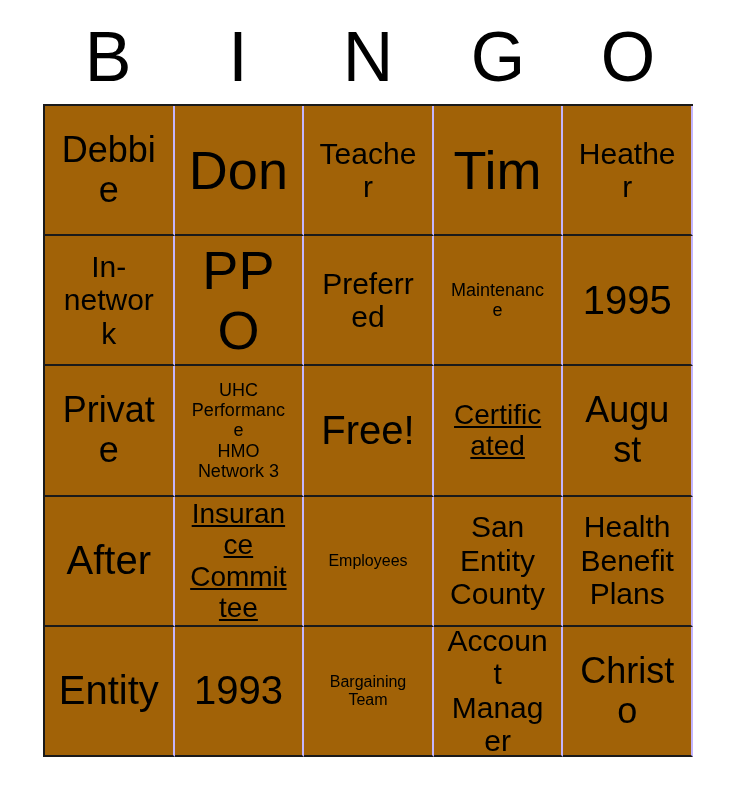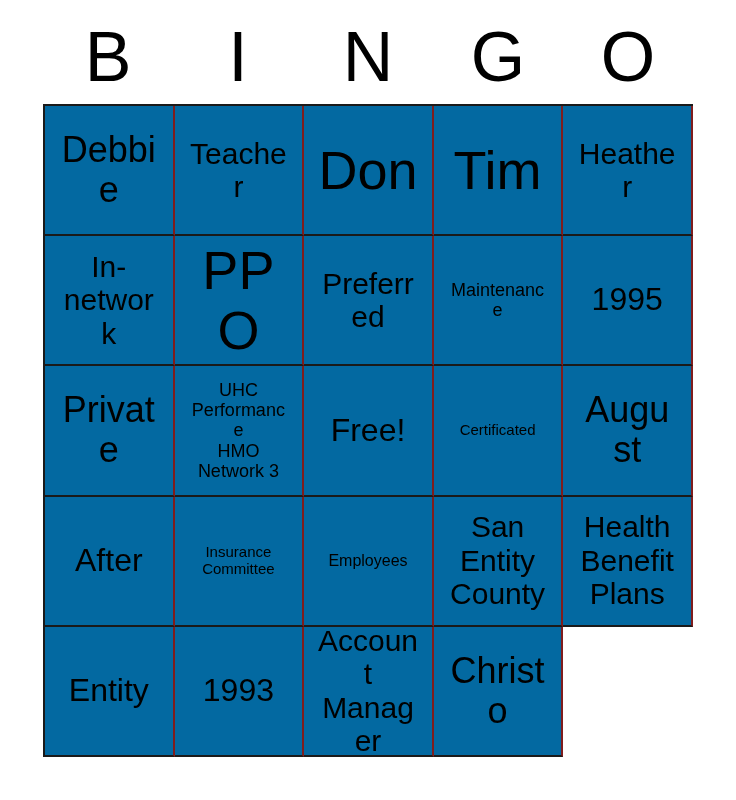--- a/index.html
+++ b/index.html
@@ -56,72 +56,72 @@
     grid-template-columns: repeat(5, 1fr);
     grid-template-rows: repeat(5, 1fr);
     box-sizing: border-box;
     border-top: 2px solid #1a1a1a;
     border-left: 2px solid #1a1a1a;
     background: #ffffff;
   }
 
   .cell {
     box-sizing: border-box;
-    border-right: 2px solid #7f1d1d;
+    border-right: 2px solid #c4b5fd;
     border-bottom: 2px solid #1a1a1a;
     display: flex;
     align-items: center;
     justify-content: center;
     text-align: center;
     padding: 2px 13px;
     overflow: hidden;
-    background: #0369a1;
+    background: #a16207;
   }
 
   .cell-text {
     display: block;
     width: 100%;
     text-align: center;
     line-height: 1.12;
     white-space: pre-line;
     word-break: break-word;
     color: #000000;
   }
 
   
   .fs-xxl  { font-size: 54px; }
-  .fs-xl   { font-size: 32px; }
+  .fs-xl   { font-size: 40px; }
   .fs-lg   { font-size: 36px; }
   .fs-md   { font-size: 30px; }
   .fs-sm   { font-size: 16px; }
-  .fs-xs   { font-size: 15px; }
+  .fs-xs   { font-size: 28px; text-decoration: underline; }
   .fs-xxs  { font-size: 18px; }
 </style>
 </head>
 <body>
 
 <div class="card">
 
   <div class="header">
     <div class="header-letter">B</div>
     <div class="header-letter">I</div>
     <div class="header-letter">N</div>
     <div class="header-letter">G</div>
     <div class="header-letter">O</div>
   </div>
 
   <div class="grid" id="bingo-grid">
       <div class="cell">
         <span class="cell-text fs-lg">Debbie</span>
       </div>
       <div class="cell">
+        <span class="cell-text fs-xxl">Don</span>
+      </div>
+      <div class="cell">
         <span class="cell-text fs-md">Teacher</span>
-      </div>
-      <div class="cell">
-        <span class="cell-text fs-xxl">Don</span>
       </div>
       <div class="cell">
         <span class="cell-text fs-xxl">Tim</span>
       </div>
       <div class="cell">
         <span class="cell-text fs-md">Heather</span>
       </div>
       <div class="cell">
         <span class="cell-text fs-md">In-
 network</span>
@@ -176,20 +176,24 @@
 Benefit
 Plans</span>
       </div>
       <div class="cell">
         <span class="cell-text fs-xl">Entity</span>
       </div>
       <div class="cell">
         <span class="cell-text fs-xl">1993</span>
       </div>
       <div class="cell">
+        <span class="cell-text fs-sm">Bargaining
+Team</span>
+      </div>
+      <div class="cell">
         <span class="cell-text fs-md">Account
 Manager</span>
       </div>
       <div class="cell">
         <span class="cell-text fs-lg">Christo</span>
       </div>
     </div>
 
 </div>
 

